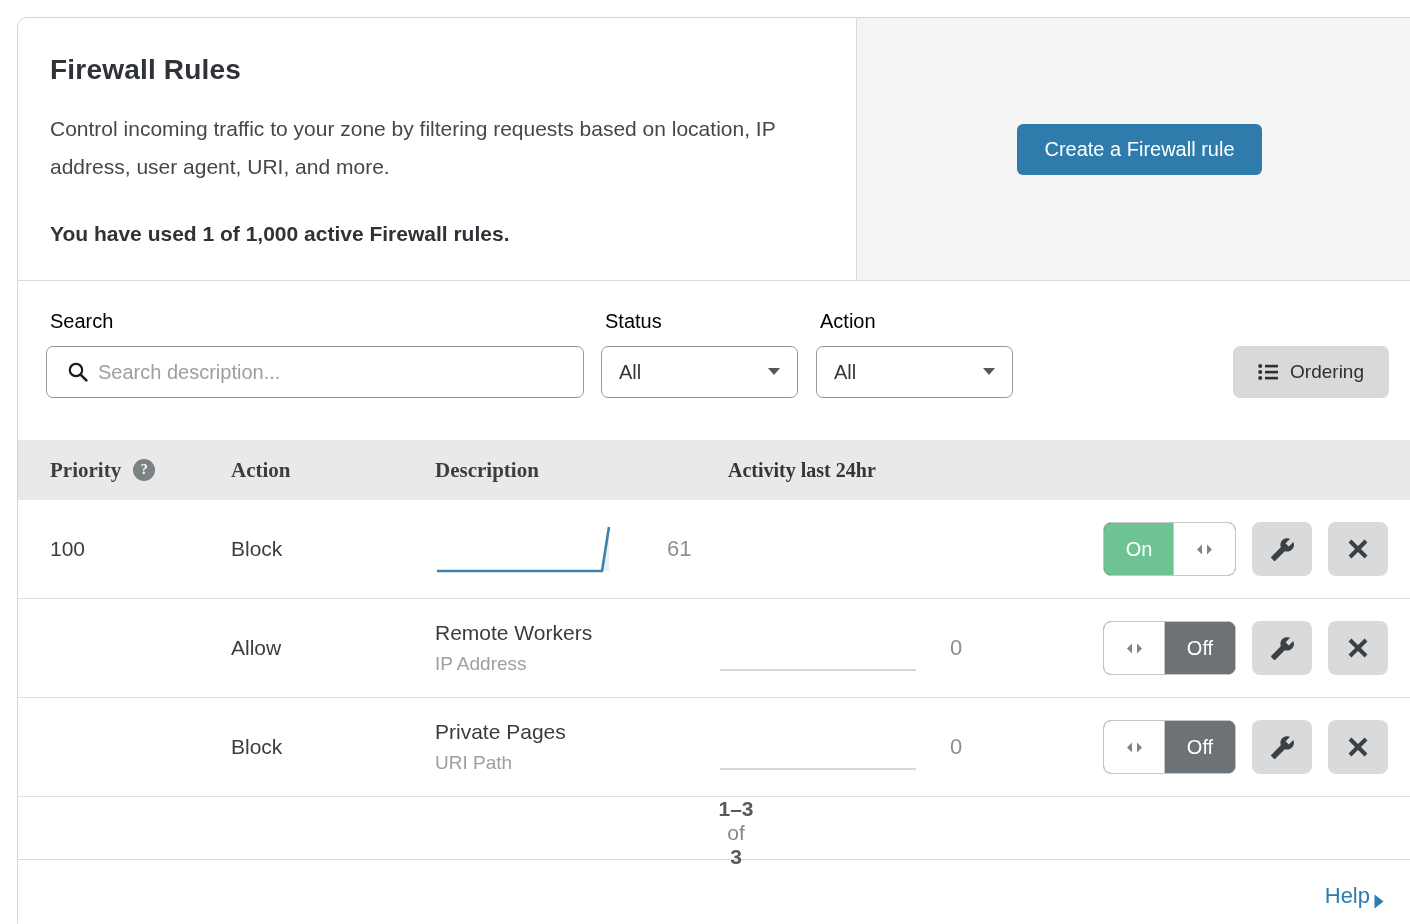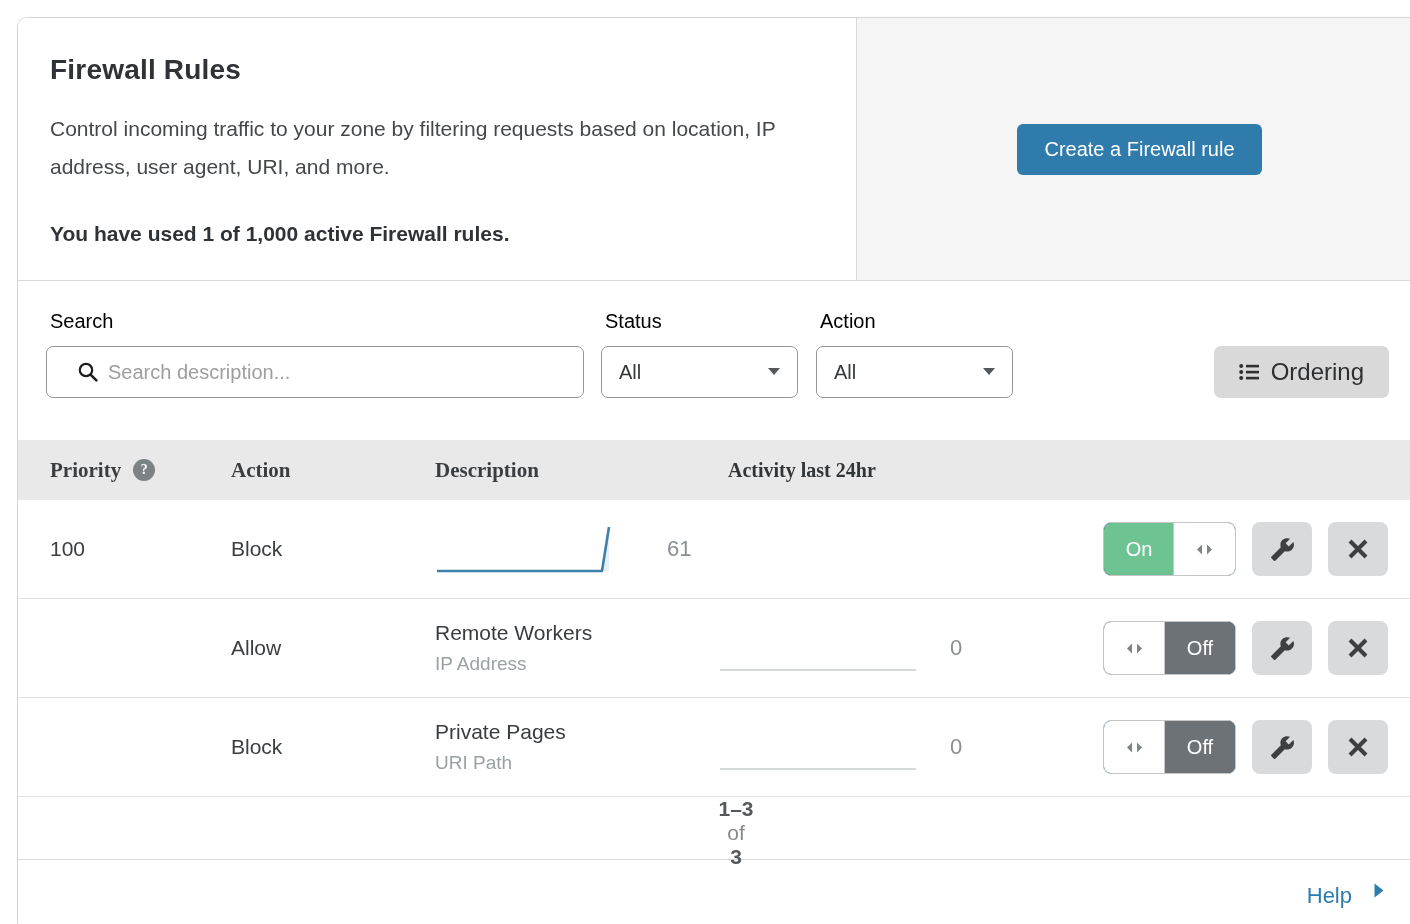--- a/index.html
+++ b/index.html
@@ -44,42 +44,42 @@
   
   .filters {
     display:flex; align-items:flex-end;
     padding:26px 33px 42px 28px; height:159px;
   }
   .field { display:flex; flex-direction:column; }
   .field-label { font-size:20px; color:#000000; margin-bottom:13px; padding-left:4px; }
   .search-box {
     width:538px; height:52px;
     border:1px solid #969696; border-radius:7px;
-    display:flex; align-items:center; padding:0 30px; gap:9px;
+    display:flex; align-items:center; padding:0 20px; gap:9px;
     background:#fff;
   }
   .search-box input {
     border:none; outline:none; flex:1;
     font-size:20px; font-family:inherit; color:#35383b; background:transparent;
   }
   .search-box input::placeholder { color:#9e9e9e; }
   .select-box {
     width:197px; height:52px;
     border:1px solid #969696; border-radius:7px;
     display:flex; align-items:center; justify-content:space-between;
     padding:0 17px; font-size:20px; color:#35383b;
     background:#fff; cursor:pointer;
   }
   .gap17 { width:17px; } .gap18 { width:18px; }
   .btn-ordering {
     margin-left:auto;
     height:52px; padding:0 25px;
     background:#d9d9d9; border:none; border-radius:7px;
     display:flex; align-items:center; gap:12px;
-    font-size:24px; font-family:inherit; color:#2d2f31; cursor:pointer;
+    font-size:19px; font-family:inherit; color:#2d2f31; cursor:pointer;
   }
 
   
   .thead {
     display:flex; align-items:center; height:60px;
     background:#e9e9e9; font-size:20px; font-weight:bold; color:#333639;font-family:Liberation Serif, serif;
   }
   .trow {
     display:flex; align-items:center; height:99px;
     border-bottom:1px solid #e2e2e2; background:#fff;
@@ -126,21 +126,21 @@
     flex-direction:column;
   }
   .pagination .b { font-weight:bold; color:#55595c; }
   .pagination .of { margin:0 8px; color:#86898c; }
   .help-row {
     height:72px; border-top:1px solid #d9d9d9;
     display:flex; align-items:center; justify-content:flex-end;
     padding-right:38px; background:#fff;
   }
   .help-link {
-    display:flex; align-items:flex-start; gap:22px;
+    display:flex; align-items:flex-end; gap:4px;
     font-size:22px; color:#2c7cb0; cursor:pointer; text-decoration:none;
   }
 </style>
 </head>
 <body>
 
 <div class="card">
 
   <div class="header">
     <div class="header-left">

